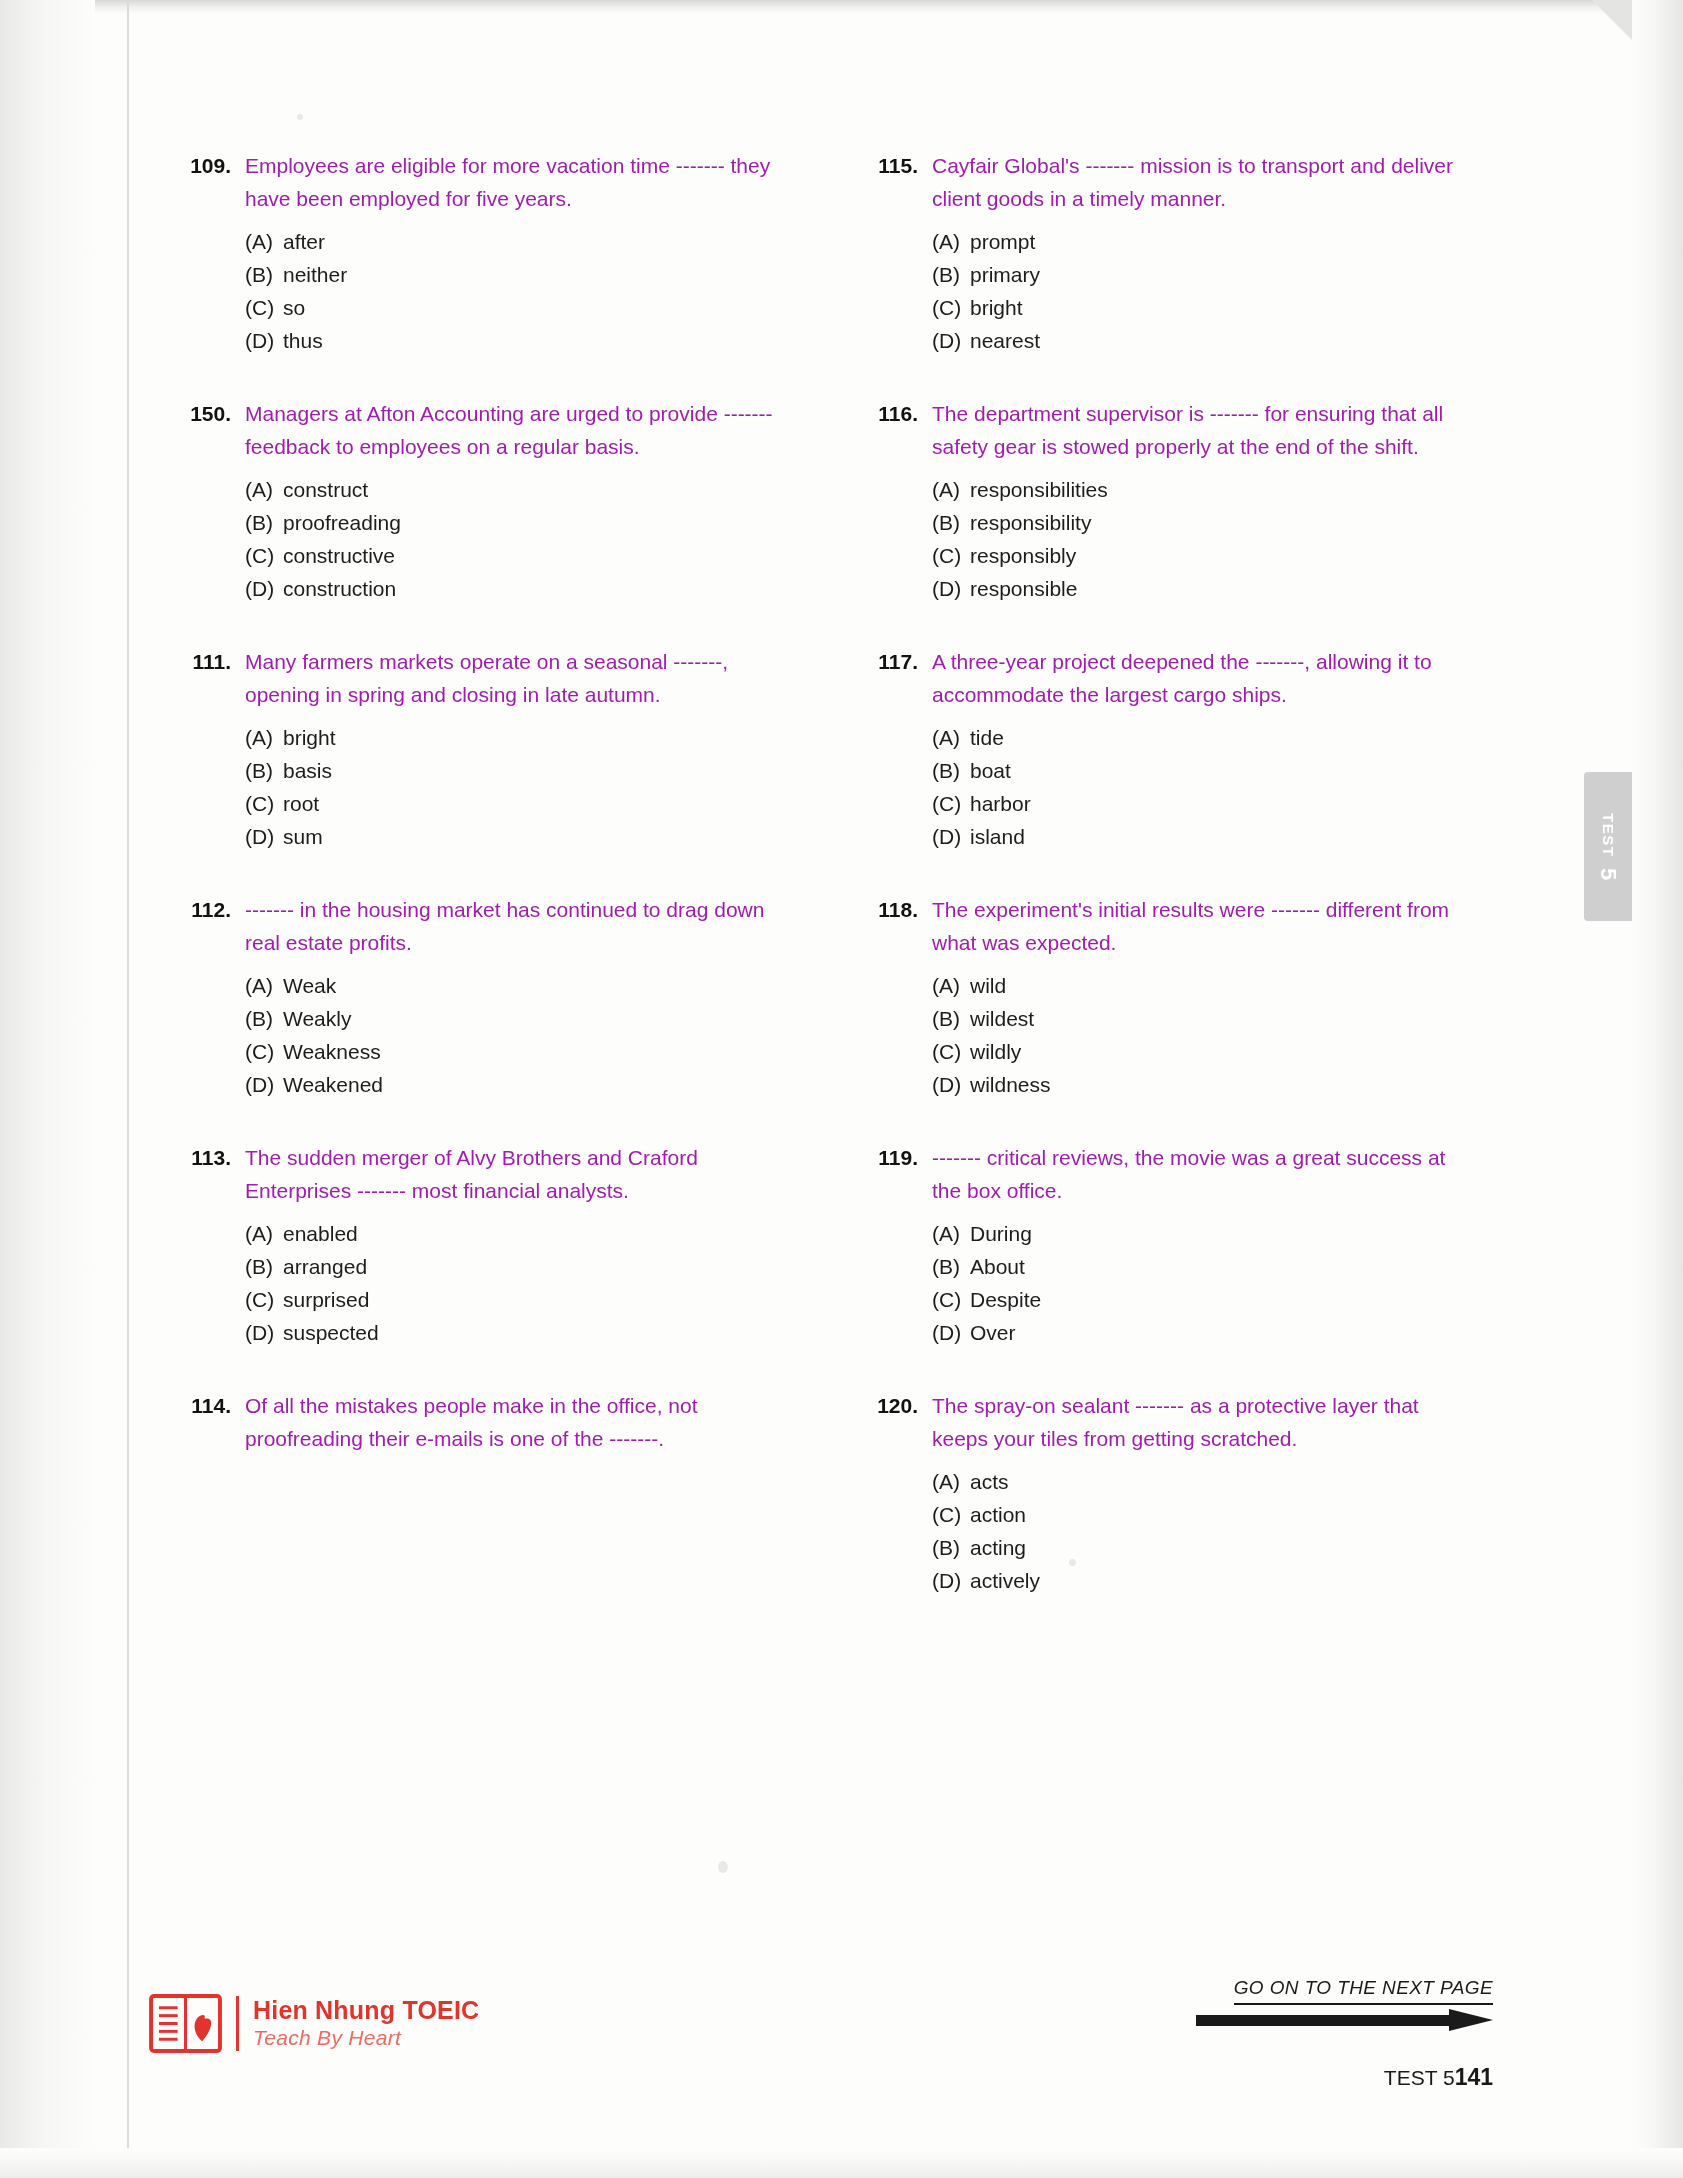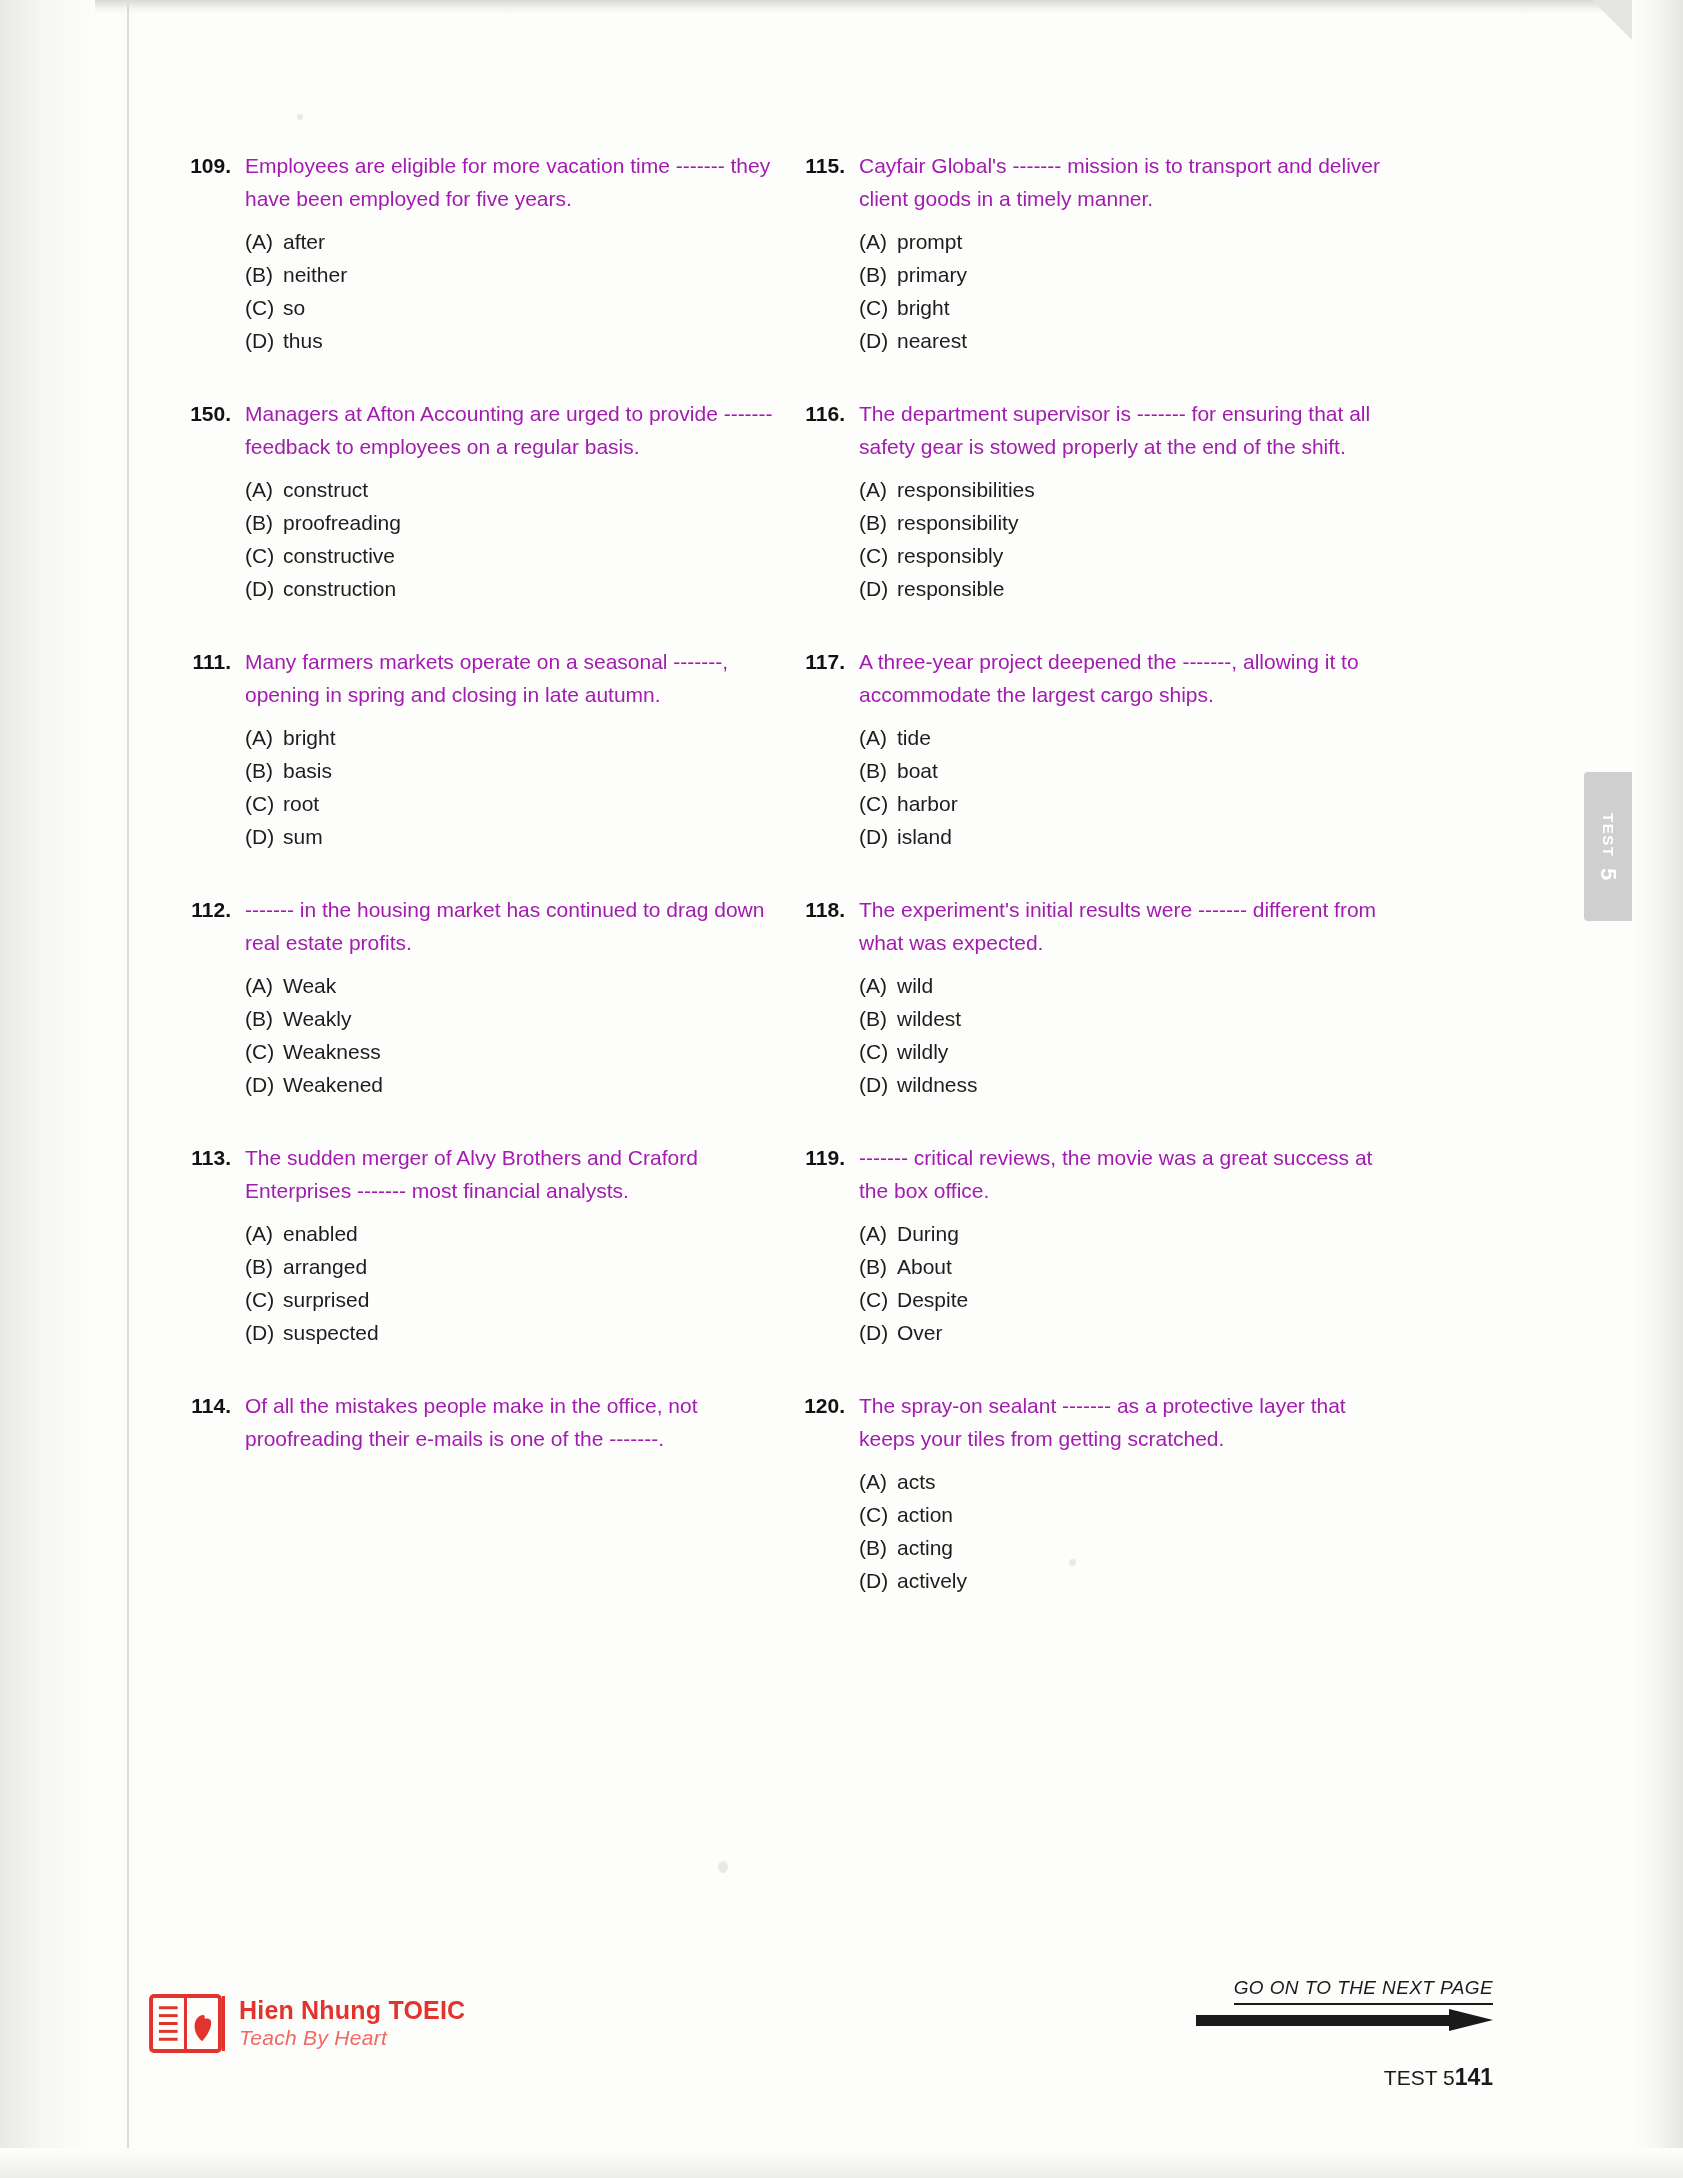--- a/index.html
+++ b/index.html
@@ -89,20 +89,21 @@
     color: #ffffff;
   }
 
   
   .columns {
     position: absolute;
     top: 149px;
     left: 166px;
     width: 1317px;
     display: flex;
+    gap: 73px;
   }
   .col {
     width: 614px;
   }
 
   .q-block {
     display: flex;
     margin-bottom: 42px;
   }
   .q-num {
@@ -140,20 +141,21 @@
   .col-left .q-block { margin-bottom: 40px; }
   .col-right .q-block { margin-bottom: 40px; }
 
   
   .footer-logo {
     position: absolute;
     left: 149px;
     bottom: 123px;
     display: flex;
     align-items: center;
+    gap: 14px;
   }
   .logo-mark {
     width: 73px;
     height: 63px;
     position: relative;
   }
   .logo-text {
     border-left: 3px solid #e2342c;
     padding-left: 14px;
     line-height: 1.18;

